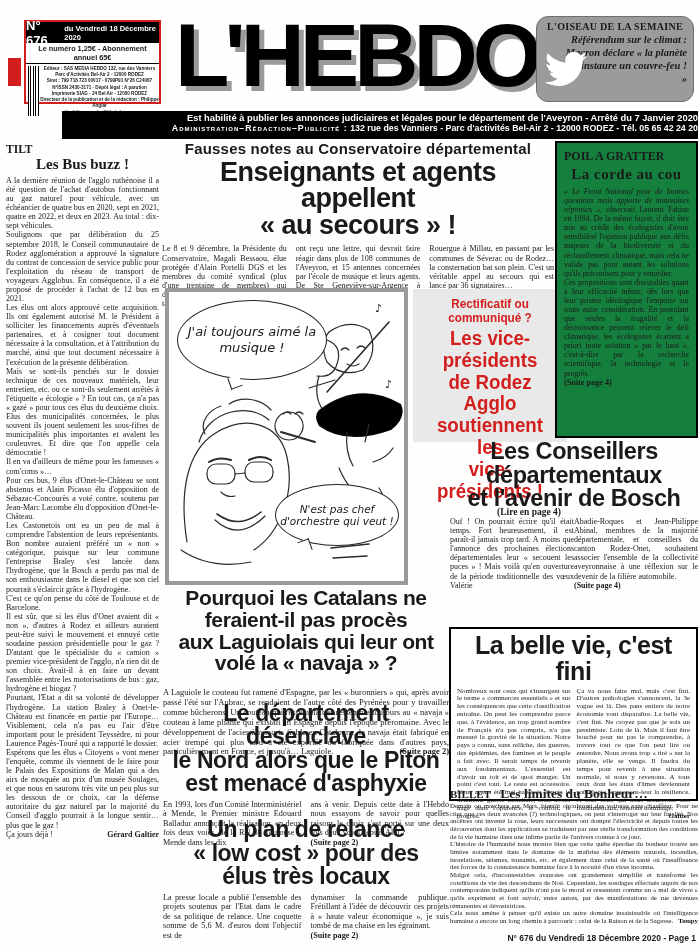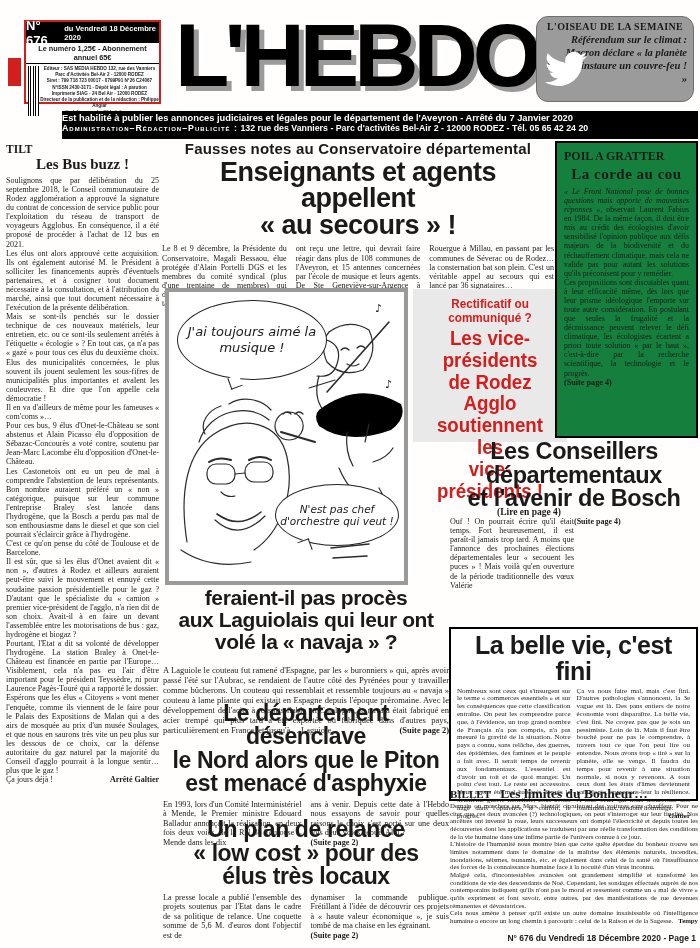--- a/index.html
+++ b/index.html
@@ -30,21 +30,21 @@
     font-family:"Liberation Sans", sans-serif; font-weight:bold; font-size:89px; line-height:106px;
     letter-spacing:-5px; color:#000; text-shadow:5px 5px 0 #9a9a9a; }
 
   
   #bird-box { left:536px; top:16px; width:158px; height:86px; background:#9b9b9b; border:1px solid #6f6f6f; border-radius:12px; padding:4px 6px 4px 6px; }
   #bird-title { font-size:10px; font-weight:bold; text-align:center; letter-spacing:0.3px; }
   #bird-text { font-size:10.5px; font-style:italic; font-weight:bold; text-align:right; line-height:1.25; margin-top:1px; }
   #bird-icon { position:absolute; left:6px; top:34px; width:46px; height:40px; }
 
   
-  #banner { left:62px; top:111px; width:636px; height:28px; background:#000; color:#fff; text-align:left;
+  #banner { left:62px; top:111px; width:636px; height:28px; background:#000; color:#fff; text-align:right;
     font-family:"Liberation Sans", sans-serif; padding-top:2px; }
   #banner-line1 { font-size:9.3px; font-weight:bold; }
   #banner-line2 { font-size:8.8px; font-weight:bold; }
   #banner-line2 .lbl { letter-spacing:1px; font-variant:small-caps; }
 
   
   #tilt { left:6px; top:143px; width:153px; height:802px; overflow:hidden; }
   #tilt-label { font-size:11.5px; font-weight:bold; }
   #tilt-title { font-size:15px; font-weight:bold; text-align:center; margin:1px 0 3px 0; }
   #tilt .p { font-size:8px; line-height:1.135; }
@@ -165,33 +165,34 @@
     <div id="banner-line1">Est habilité à publier les annonces judiciaires et légales pour le département de l'Aveyron -  Arrêté du 7 Janvier 2020</div>
     <div id="banner-line2">
       <span class="lbl">Administration–Rédaction–Publicité :</span>
       <span>132 rue des Vanniers - Parc d'activités Bel-Air 2 - 12000 RODEZ - Tél. 05 65 42 24 20</span>
     </div>
   </div>
 
   <div class="abs" id="tilt">
     <div id="tilt-label">TILT</div>
     <div id="tilt-title">Les Bus buzz !</div>
+    <p class="p just">A la dernière réunion de l'agglo ruthénoise il a été question de l'achat d'autobus fonctionnant au gaz naturel pour véhicule, avec un échéancier de quatre bus en 2020, sept en 2021, quatre en 2022, et deux en 2023. Au total : dix-sept véhicules.</p>
     <p class="p just">Soulignons que par délibération du 25 septembre 2018, le Conseil communautaire de Rodez agglomération a approuvé la signature du contrat de concession de service public pour l'exploitation du réseau de transport de voyageurs Agglobus. En conséquence, il a été proposé de procéder à l'achat de 12 bus en 2021.</p>
     <p class="p just">Les élus ont alors approuvé cette acquisition. Ils ont également autorisé M. le Président à solliciter les financements auprès d'éventuels partenaires, et à cosigner tout document nécessaire à la consultation, et à l'attribution du marché, ainsi que tout document nécessaire à l'exécution de la présente délibération.</p>
     <p class="p just">Mais se sont-ils penchés sur le dossier technique de ces nouveaux matériels, leur entretien, etc. ou ce sont-ils seulement arrêtés à l'étiquette « écologie » ? En tout cas, ça n'a pas « gazé » pour tous ces élus du deuxième choix. Elus des municipalités concernées, le plus souvent ils jouent seulement les sous-fifres de municipalités plus importantes et avalent les couleuvres. Et dire que l'on appelle cela démocratie !</p>
     <p class="p just">Il en va d'ailleurs de même pour les fameuses « com'coms »…</p>
     <p class="p just">Pour ces bus, 9 élus d'Onet-le-Château se sont abstenus et Alain Picasso élu d'opposition de Sébazac-Concourès a voté contre, soutenu par Jean-Marc Lacombe élu d'opposition d'Onet-le-Château.</p>
     <p class="p just">Les Castonetois ont eu un peu de mal à comprendre l'abstention de leurs représentants. Bon nombre auraient préféré un « non » catégorique, puisque sur leur commune l'entreprise Braley s'est lancée dans l'hydrogène, que la Bosch a perdu pas mal de son enthousiasme dans le diesel et que son ciel pourrait s'éclaircir grâce à l'hydrogène.</p>
     <p class="p just">C'est ce qu'on pense du côté de Toulouse et de Barcelone.</p>
     <p class="p just">Il est sûr, que si les élus d'Onet avaient dit « non », d'autres à Rodez et ailleurs auraient peut-être suivi le mouvement et ennuyé cette soudaine passion présidentielle pour le gaz ? D'autant que le spécialiste du « camion » premier vice-président de l'agglo, n'a rien dit de son choix. Avait-il à en faire un devant l'assemblée entre les motorisations de bus : gaz, hydrogène et biogaz ?</p>
     <p class="p just">Pourtant, l'Etat a dit sa volonté de développer l'hydrogène. La station Braley à Onet-le-Château est financée en partie par l'Europe… Visiblement, cela n'a pas eu l'air d'être important pour le président Teyssèdre, ni pour Laurence Pagès-Touré qui a rapporté le dossier.</p>
     <p class="p just">Espérons que les élus « Citoyens » vont mener l'enquête, comme ils viennent de le faire pour le Palais des Expositions de Malan qui a des airs de mosquée au prix d'un musée Soulages, et que nous en saurons très vite un peu plus sur les dessous de ce choix, car la défense autoritaire du gaz naturel par la majorité du Conseil d'agglo pourrait à la longue sentir… plus que le gaz !</p>
     <div class="sig-row">
       <span>Ça jours déjà !</span>
-      <span class="sig">Arrêté Galtier</span>
+      <span class="sig">Gérard Galtier</span>
     </div>
   </div>
 
   <div class="abs" id="conservatoire">
     <div id="conskicker" class="sans">Fausses notes au Conservatoire départemental</div>
     <div id="conshead" class="sans">
       <div>Enseignants et agents appellent</div>
       <div>« au secours » !</div>
     </div>
     <div id="conscols">
@@ -269,27 +270,29 @@
 
   <div class="abs" id="bosch">
     <div id="bosch-head" class="headline-sans">
       <div>Les Conseillers</div>
       <div>départementaux</div>
       <div>et l'avenir de Bosch</div>
     </div>
     <div id="bosch-cols">
       <div class="col just">Ouf ! On pourrait écrire qu'il était temps. Fort heureusement, il est paraît-il jamais trop tard. A moins que l'annonce des prochaines élections départementales leur « secouent les puces » ! Mais voilà qu'en ouverture de la période traditionnelle des vœux Valérie</div>
       <div class="col just">
+        <span>Abadie-Roques et Jean-Philippe Abinal, membres de la majorité départementale, et conseillers du canton Rodez-Onet, souhaitent associer l'ensemble de la collectivité aveyronnaise à une réflexion sur le devenir de la filière automobile.</span>
         <div class="suite">(Suite page 4)</div>
       </div>
     </div>
   </div>
 
   <div class="abs" id="catalans">
     <div id="catalans-head" class="headline-sans">
+      <div>Pourquoi les Catalans ne</div>
       <div>feraient-il pas procès</div>
       <div>aux Laguiolais qui leur ont</div>
       <div>volé la « navaja » ?</div>
     </div>
     <div id="catalans-body" class="just">
       <span>A Laguiole le couteau fut ramené d'Espagne, par les « buronniers » qui, après avoir passé l'été sur l'Aubrac, se rendaient de l'autre côté des Pyrénées pour y travailler comme bûcherons. Un couteau qui ressemblait et ressemble toujours au « navaja » couteau à lame pliante qui existait en Espagne depuis l'époque préromaine. Avec le développement de l'acier à ressorts fiable en Catalogne, la navaja était fabriqué en acier trempé qui plus tard a été exportée ou fabriquée dans d'autres pays, particulièrement en France, et jusqu'à… Laguiole.</span>
       <span class="sig" style="float:right">(Suite page 2)</span>
     </div>
   </div>
 

